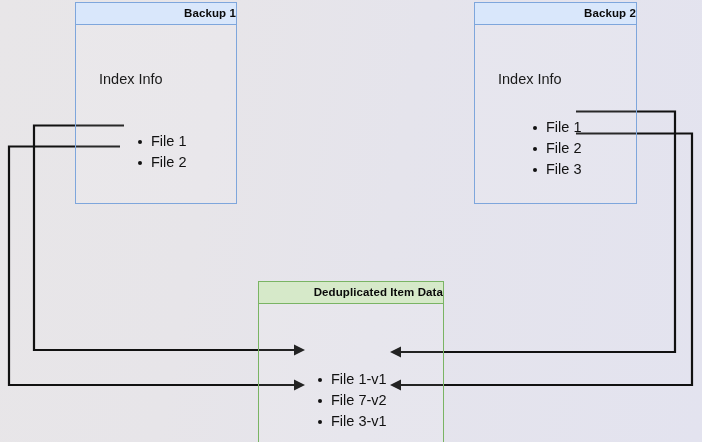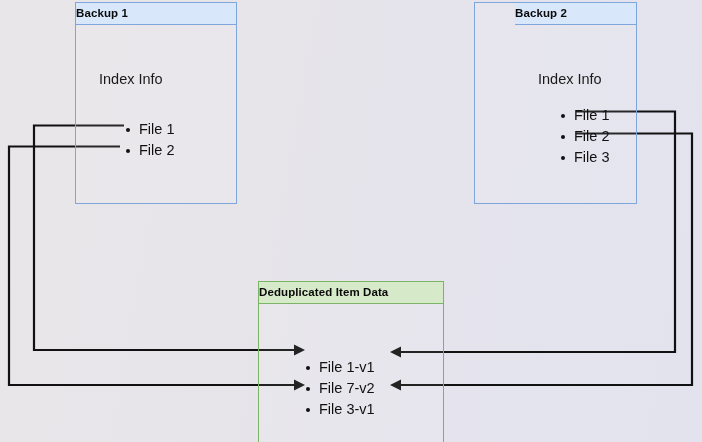--- a/index.html
+++ b/index.html
@@ -24,21 +24,21 @@
   .node {
     position: absolute;
     box-sizing: border-box;
     border: 1px solid #7ea6dc;
     background: rgba(255,255,255,0.10);
   }
   .node .node-header {
     box-sizing: border-box;
     height: 22px;
     line-height: 21px;
-    text-align: left;
+    text-align: right;
     font-size: 11.5px;
     font-weight: bold;
     color: #0a0a0a;
     background: #d9e7fb;
     border-bottom: 1px solid #7ea6dc;
     letter-spacing: 0.1px;
   }
   .node .node-body {
     position: relative;
     height: calc(100% - 22px);
@@ -56,21 +56,21 @@
   .section-label {
     position: absolute;
     font-size: 14.5px;
     color: #1a1a1a;
     white-space: nowrap;
     margin-top: 8px;
   }
 
   ul.file-list {
     position: absolute;
-    margin: 0;
+    margin: 12px;
     padding: 0;
     list-style: none;
   }
   ul.file-list li {
     position: relative;
     font-size: 14.5px;
     line-height: 21px;
     color: #111;
     padding-left: 15px;
     white-space: nowrap;
@@ -127,21 +127,21 @@
     <div class="node-header">Backup 1</div>
     <div class="node-body">
       <div class="section-label" style="left:23px; top:38px;">Index Info</div>
       <ul class="file-list" style="left:48px; top:94px;">
         <li>File 1</li>
         <li>File 2</li>
       </ul>
     </div>
   </div>
 
-  <div class="node" style="left:474px; top:2px; width:163px; height:202px;padding-left:40px;">
+  <div class="node" style="left:474px; top:2px; width:163px; height:202px;">
     <div class="node-header">Backup 2</div>
     <div class="node-body">
       <div class="section-label" style="left:23px; top:38px;">Index Info</div>
       <ul class="file-list" style="left:44px; top:80px;">
         <li>File 1</li>
         <li>File 2</li>
         <li>File 3</li>
       </ul>
     </div>
   </div>

